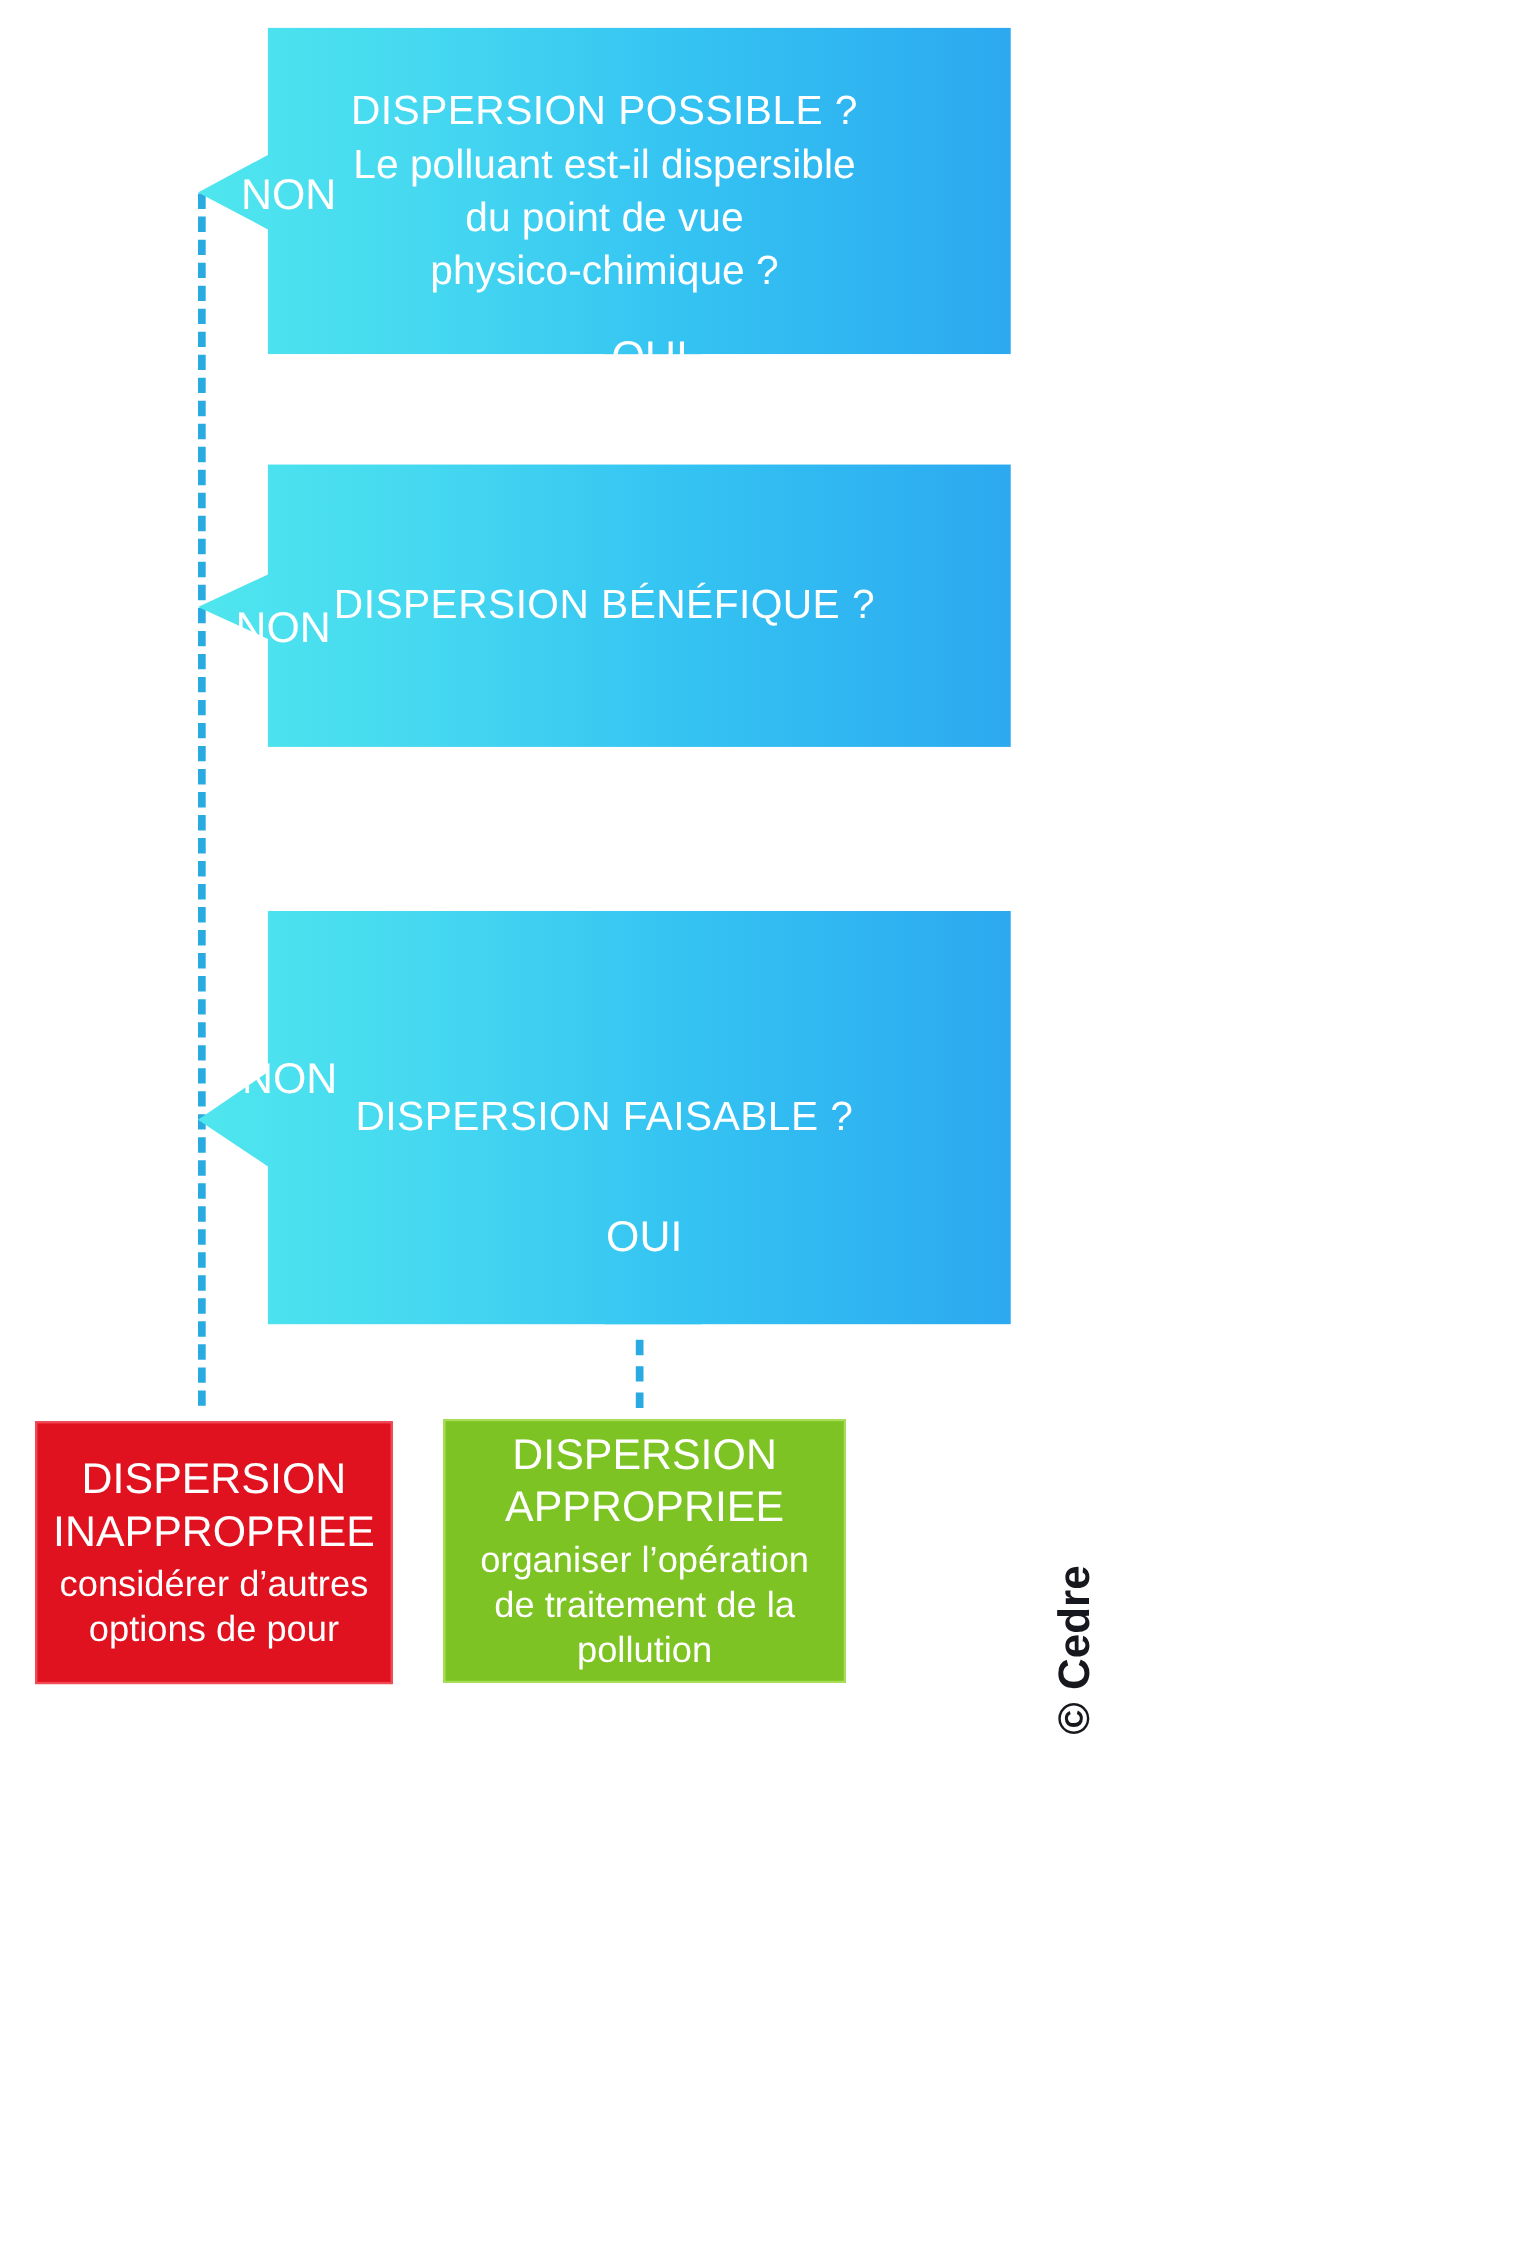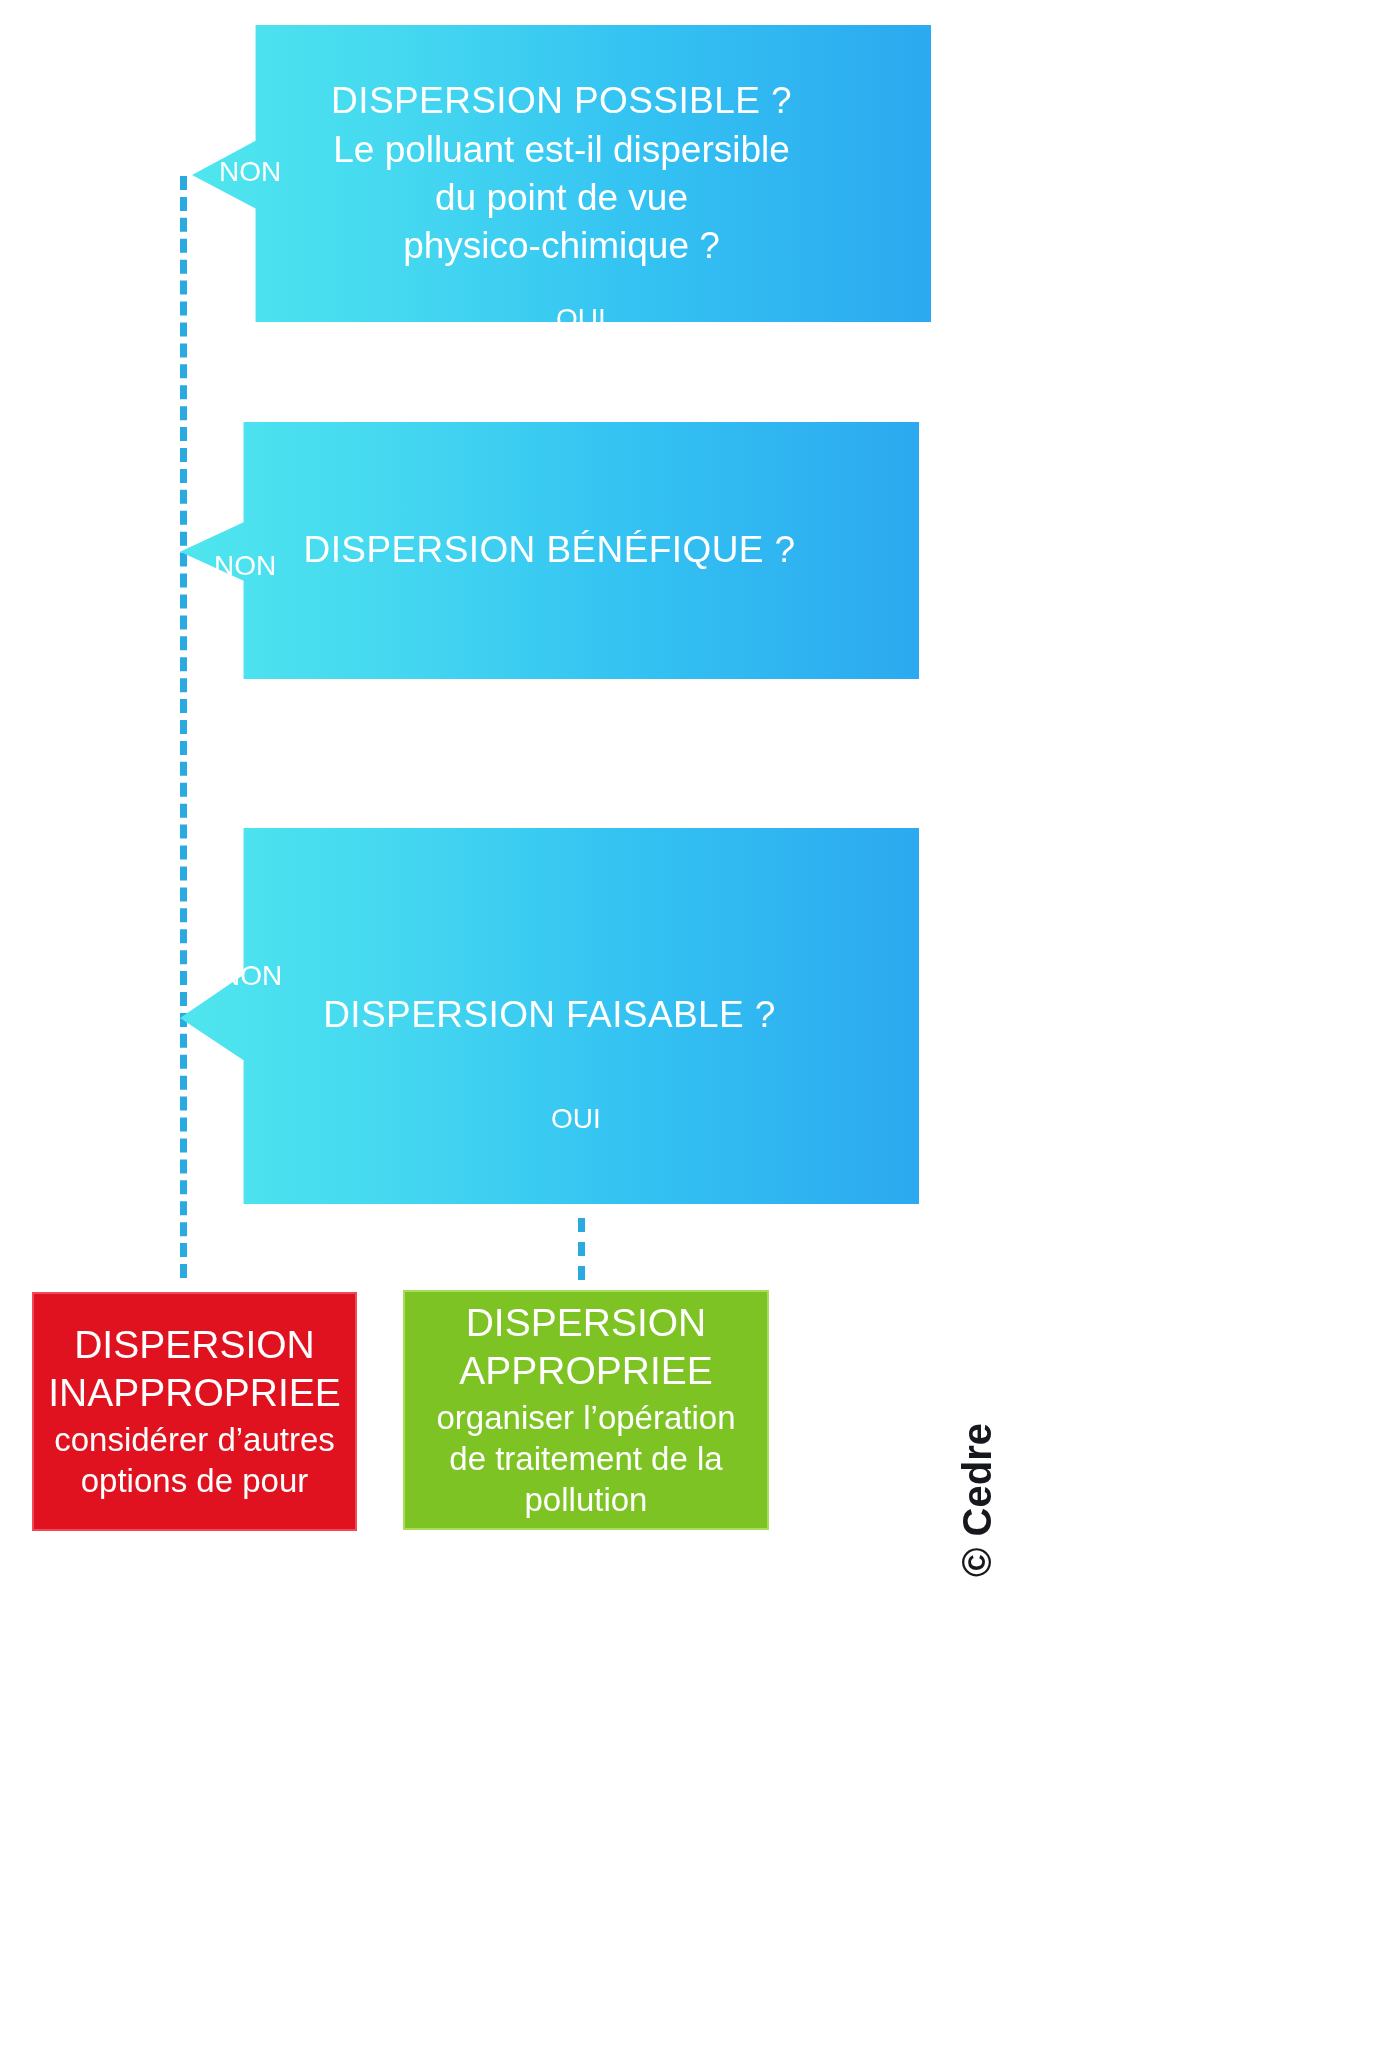--- a/index.html
+++ b/index.html
@@ -61,21 +61,21 @@
   .decision .question {
     font-size: 37px;
     line-height: 1.30;
     white-space: pre-line;
   }
 
   
   .branch-label {
     position: absolute;
     color: #ffffff;
-    font-size: 28px;
+    font-size: 39px;
     line-height: 1;
     white-space: nowrap;
   }
 
   
   .terminal {
     position: absolute;
     color: #ffffff;
     text-align: center;
     display: flex;
@@ -112,21 +112,21 @@
 </style>
 </head>
 <body>
 
 <div id="canvas">
 
   <div class="dashed-line" style="left:180px; top:176px; height:1102px;"></div>
 
   <div class="dashed-line" style="left:578px; top:1218px; height:62px;"></div>
 
-  <div class="decision" style="left:192px; top:25px; width:739px; height:297px;">
+  <div class="decision" style="left:180px; top:25px; width:739px; height:297px;">
     <div class="shape clip1"></div>
     <div class="body">
       <div class="title">DISPERSION POSSIBLE ?</div>
       <div class="question">Le polluant est-il dispersible
 du point de vue
 physico-chimique ?</div>
     </div>
   </div>
   <div class="branch-label" style="left:219px; top:158px;">NON</div>
   <div class="branch-label" style="left:556px; top:305px;">OUI</div>

